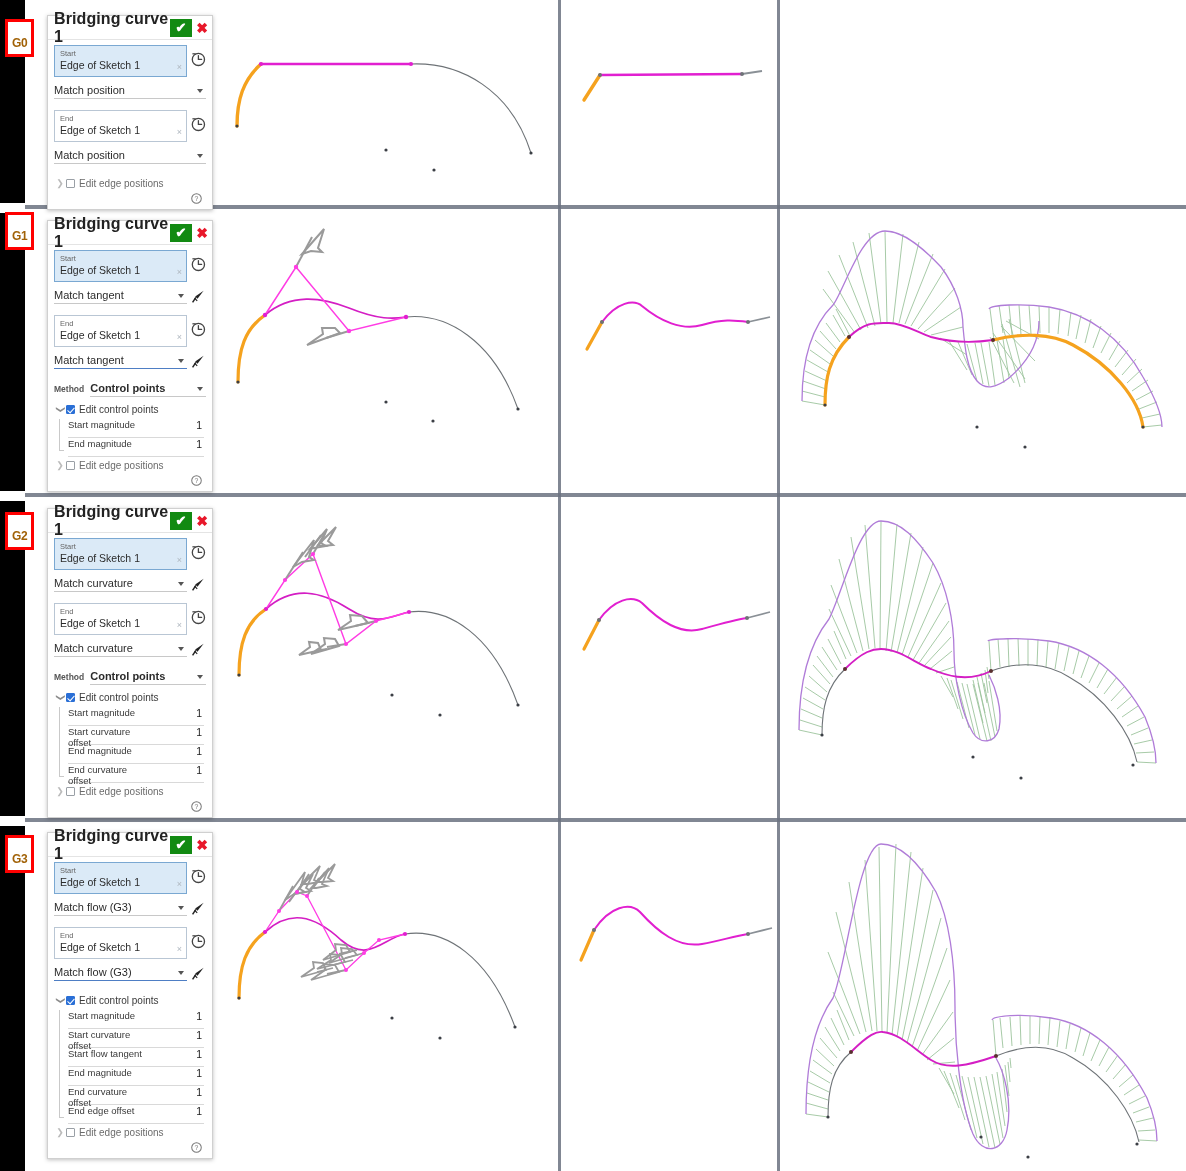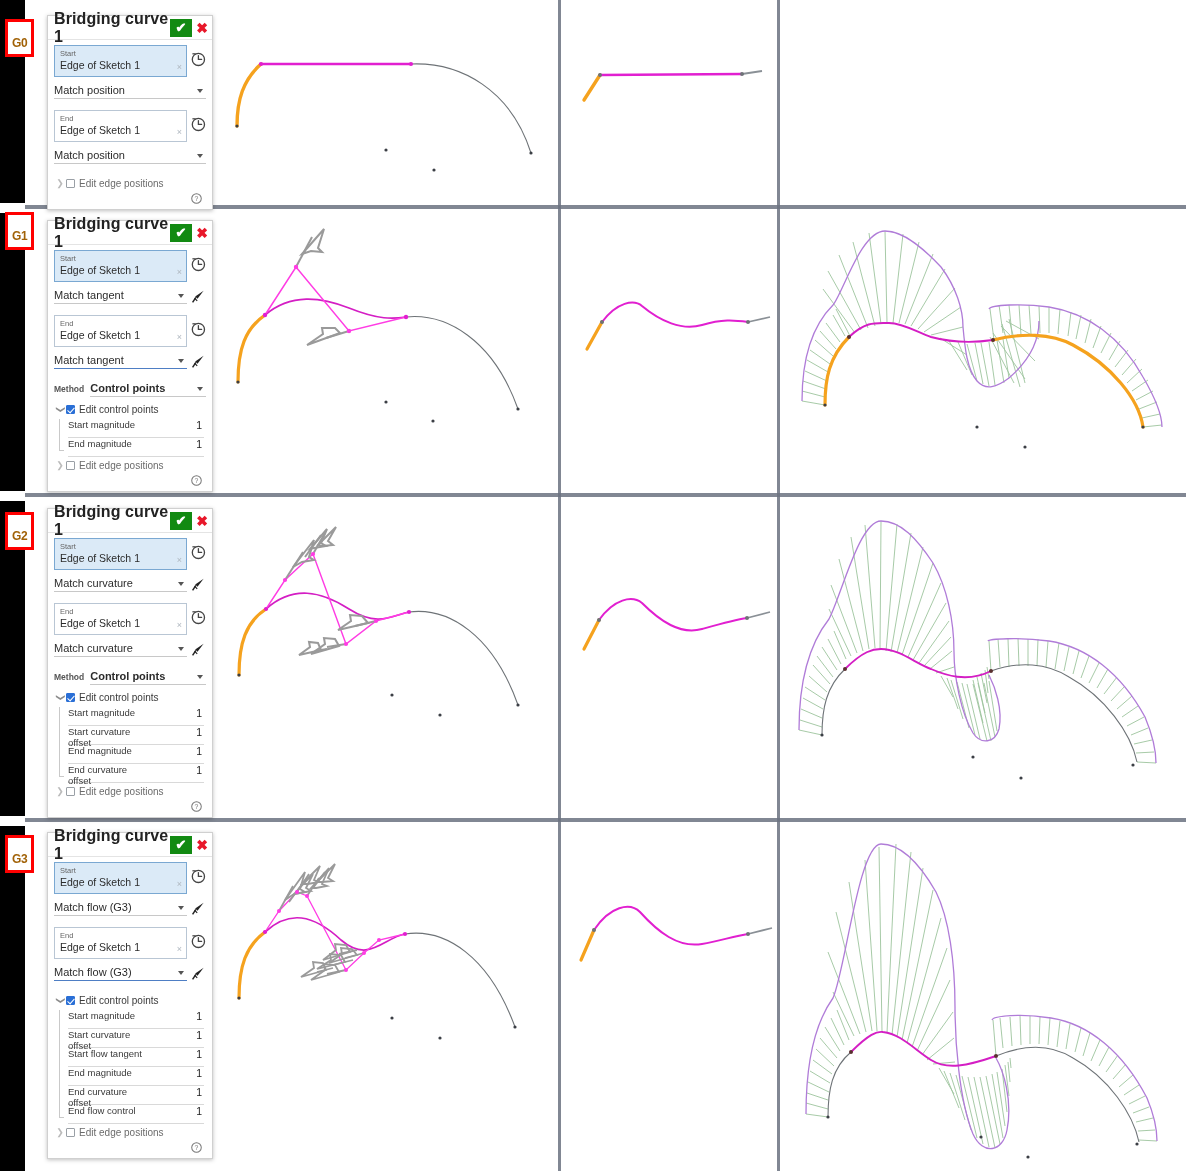--- a/index.html
+++ b/index.html
@@ -844,21 +844,21 @@
         </div>
         <div class="param">
           <span class="param-name">End magnitude</span>
           <span class="param-val">1</span>
         </div>
         <div class="param">
           <span class="param-name">End curvature offset</span>
           <span class="param-val">1</span>
         </div>
         <div class="param">
-          <span class="param-name">End flow control</span>
+          <span class="param-name">End edge offset</span>
           <span class="param-val">1</span>
         </div>
       </div>
 
       <div class="cb-row">
         <span class="chev dim">❯</span>
         <span class="cb"></span>
         <span class="cb-label dim">Edit edge positions</span>
       </div>
 

